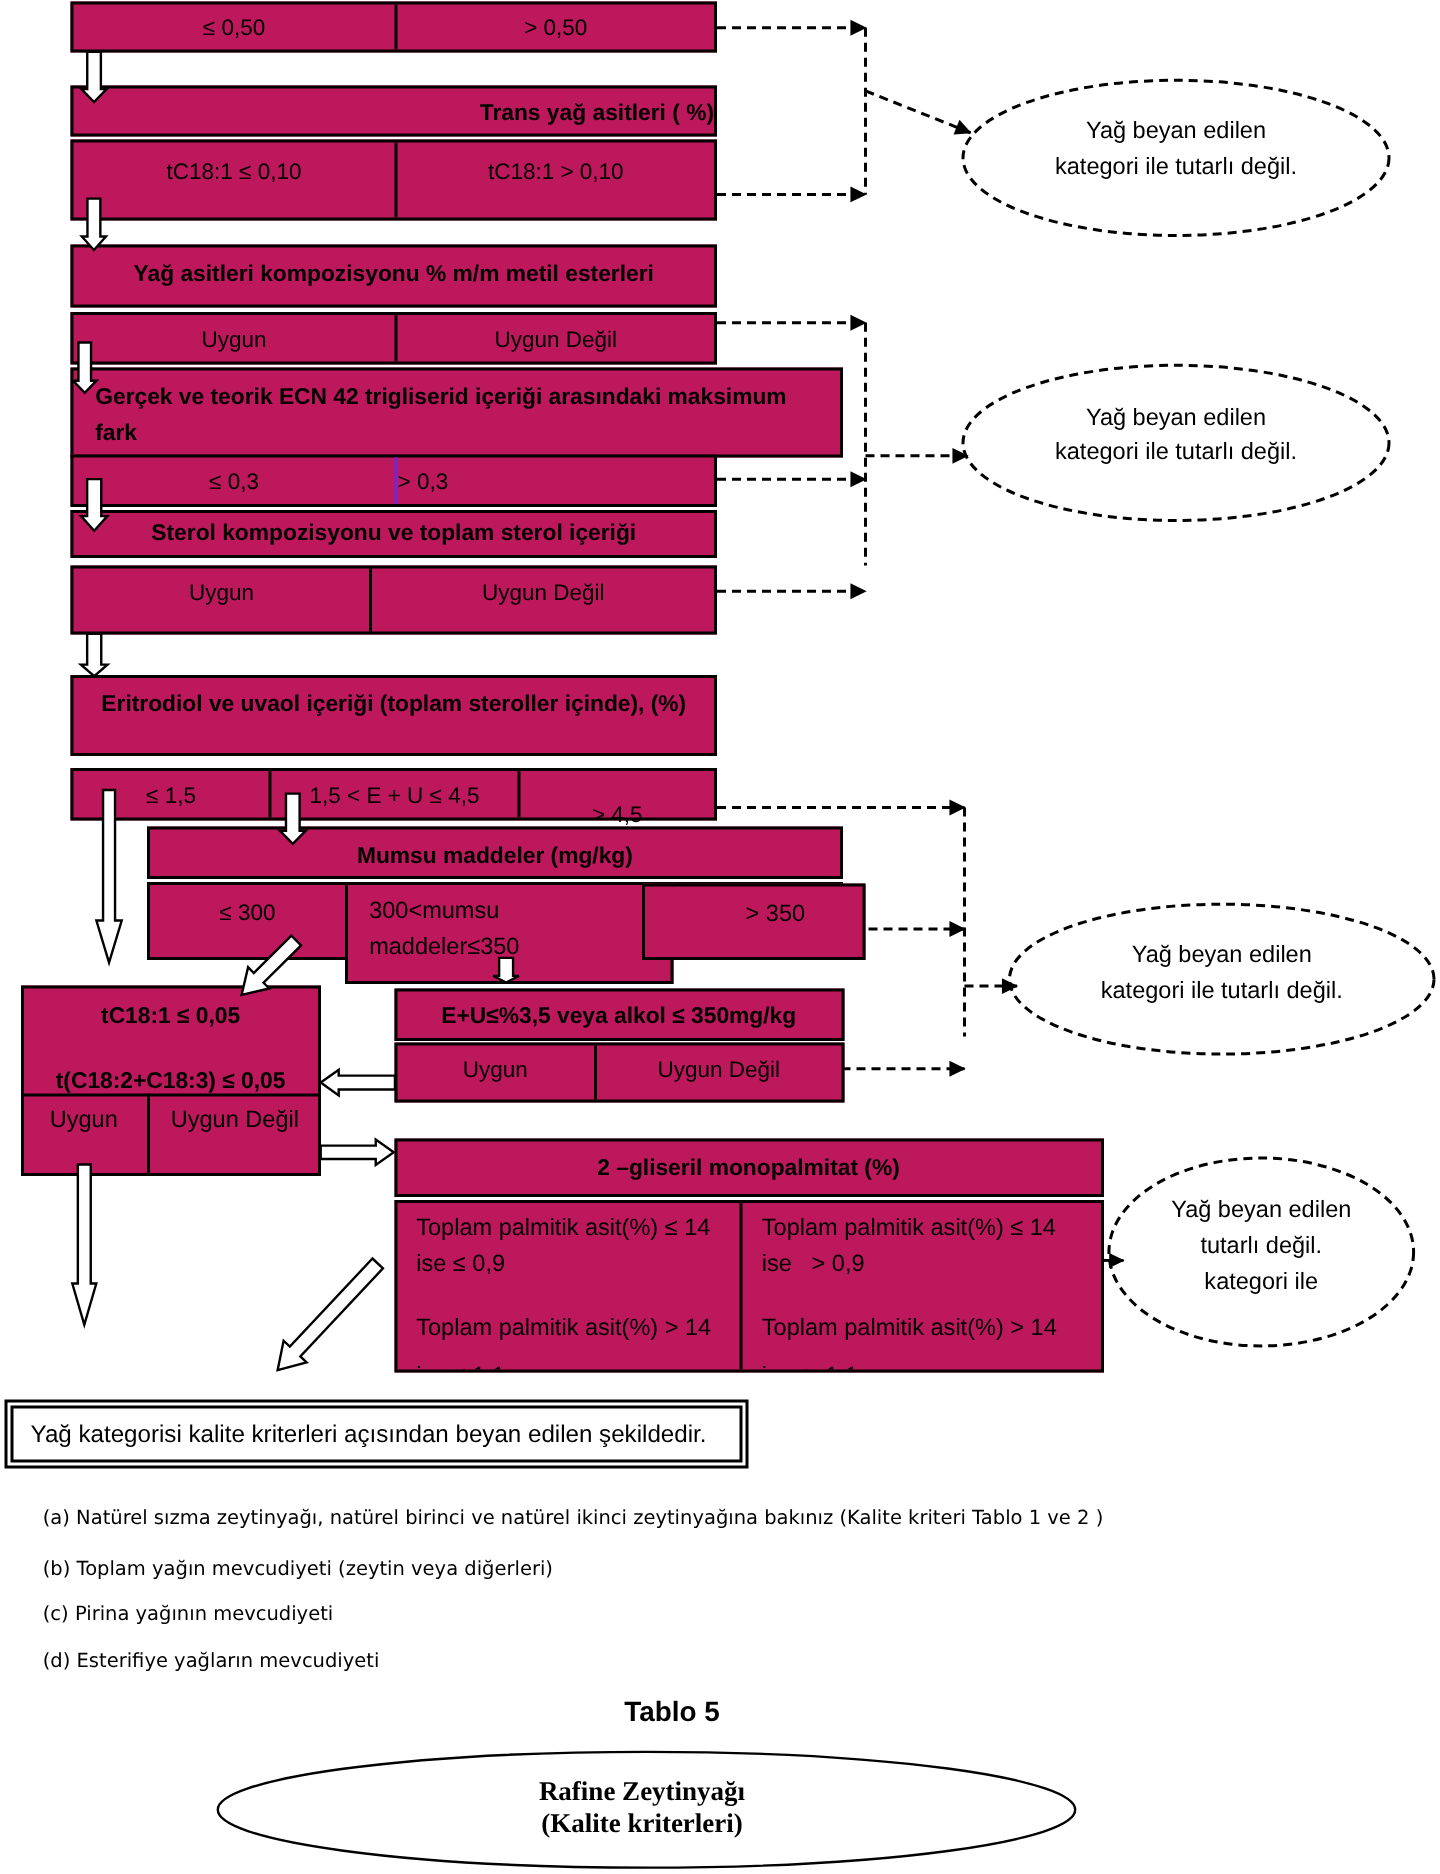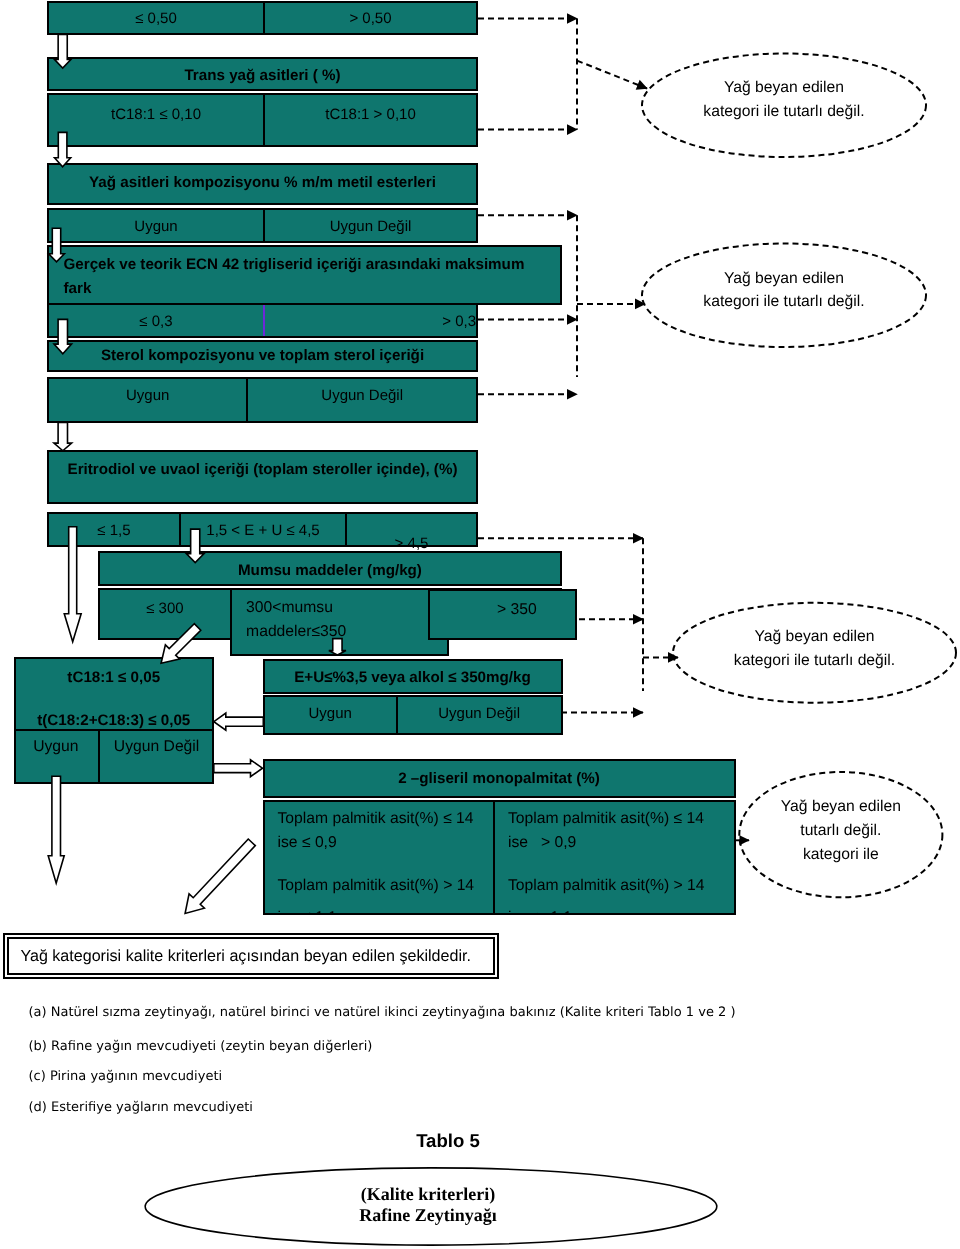--- a/index.html
+++ b/index.html
@@ -1,20 +1,20 @@
 <!DOCTYPE html>
 <html><head>
 <meta charset="utf-8">
 <style>
   html,body{margin:0;padding:0;background:#ffffff;}
   body{width:960px;height:1249px;position:relative;overflow:hidden;
        font-family:"Liberation Sans","DejaVu Sans",sans-serif;color:#000;
        -webkit-font-smoothing:antialiased;text-rendering:geometricPrecision;}
   #stage{position:absolute;left:0;top:0;width:960px;height:1249px;}
-  .bx{position:absolute;box-sizing:border-box;border:2px solid #000;background:#0f766e;}
+  .bx{position:absolute;box-sizing:border-box;border:2px solid #000;background:#be185d;}
   .hdr{font-weight:bold;font-size:15px;}
   .cell{font-size:15px;}
   svg.ov{position:absolute;left:0;top:0;width:960px;height:1249px;overflow:visible;}
   .svgtop{z-index:5;}
   .foot{position:absolute;font-size:13px;font-family:"DejaVu Sans",sans-serif;white-space:nowrap;}
   .ellt{position:absolute;text-align:center;font-size:15px;line-height:22px;}
   .serifb{font-family:"Liberation Serif","DejaVu Serif",serif;font-weight:bold;}
 </style>
 </head>
 <body>
@@ -46,39 +46,39 @@
 <ellipse cx="814.5" cy="652.75" rx="141.5" ry="49.950000000000045" stroke="#000" stroke-width="2.0" fill="none" stroke-dasharray="6,4" stroke-linecap="butt"></ellipse>
 <ellipse cx="840.8499999999999" cy="834.65" rx="101.55000000000001" ry="62.64999999999998" stroke="#000" stroke-width="2.0" fill="none" stroke-dasharray="6,4" stroke-linecap="butt"></ellipse>
 <ellipse cx="431" cy="1206.5" rx="285.8" ry="38.6" stroke="#000" stroke-width="1.6" fill="none"></ellipse>
 </svg>
 
 <div class="bx" style="left:47.0px;top:0.9px;width:431.0px;height:34.2px;display:flex;font-size:15.7px;">
       <div class="cell" style="width:216.0px;height:100%;border-right:2px solid #000;box-sizing:border-box;text-align:center;padding-top:7.3px;">≤ 0,50</div>
       <div class="cell" style="flex:1;height:100%;text-align:center;padding-top:7.3px;">&gt; 0,50</div>
     </div>
 
-<div class="bx hdr" style="left:47.0px;top:56.8px;width:431.0px;height:34.2px;font-size:15.2px;text-align:center;padding-top:8.5px;line-height:normal;">Trans yağ asitleri ( %)</div>
+<div class="bx hdr" style="left:47.0px;top:56.8px;width:431.0px;height:34.2px;font-size:15.2px;text-align:right;padding-top:8.5px;line-height:normal;">Trans yağ asitleri ( %)</div>
 <div class="bx" style="left:47.0px;top:93.2px;width:431.0px;height:53.9px;display:flex;font-size:15.7px;">
       <div class="cell" style="width:216.0px;height:100%;border-right:2px solid #000;box-sizing:border-box;text-align:center;padding-top:10.8px;">tC18:1 ≤ 0,10</div>
       <div class="cell" style="flex:1;height:100%;text-align:center;padding-top:10.8px;">tC18:1 &gt; 0,10</div>
     </div>
 
 <div class="bx hdr" style="left:47.0px;top:162.7px;width:431.0px;height:42.8px;font-size:15.2px;text-align:center;padding-top:9.3px;line-height:normal;">Yağ asitleri kompozisyonu % m/m metil esterleri</div>
 <div class="bx" style="left:47.0px;top:207.5px;width:431.0px;height:35px;display:flex;font-size:15.7px;">
       <div class="cell" style="width:216.0px;height:100%;border-right:2px solid #000;box-sizing:border-box;text-align:center;padding-top:8.5px;">Uygun</div>
       <div class="cell" style="flex:1;height:100%;text-align:center;padding-top:8.5px;">Uygun Değil</div>
     </div>
 
 <div class="bx hdr" style="left:47.0px;top:244.6px;width:514.5px;height:60.6px;font-size:15.2px;padding:6px 6px 0 14.5px;line-height:24px;">
       <div>Gerçek ve teorik ECN 42 trigliserid içeriği arasındaki maksimum</div>
       <div>fark</div>
     </div>
 <div class="bx" style="left:47.0px;top:303.1px;width:431.0px;height:34.5px;display:flex;font-size:15.7px;">
       <div class="cell" style="width:216.0px;height:100%;border-right:2px solid #6d28d9;box-sizing:border-box;text-align:center;padding-top:7.8px;">≤ 0,3</div>
-      <div class="cell" style="flex:1;height:100%;text-align:right;padding-top:7.8px;">&gt; 0,3</div>
+      <div class="cell" style="flex:1;height:100%;text-align:left;padding-top:7.8px;">&gt; 0,3</div>
     </div>
 
 <div class="bx hdr" style="left:47.0px;top:339.5px;width:431.0px;height:32px;font-size:15.2px;text-align:center;padding-top:5px;line-height:normal;">Sterol kompozisyonu ve toplam sterol içeriği</div>
 <div class="bx" style="left:47.0px;top:376.9px;width:431.0px;height:46.1px;display:flex;font-size:15.7px;">
       <div class="cell" style="width:199.4px;height:100%;border-right:2px solid #000;box-sizing:border-box;text-align:center;padding-top:8.3px;">Uygun</div>
       <div class="cell" style="flex:1;height:100%;text-align:center;padding-top:8.3px;">Uygun Değil</div>
     </div>
 
 <div class="bx hdr" style="left:47.0px;top:450.3px;width:431.0px;height:53.4px;font-size:15.2px;text-align:center;padding-top:9.2px;line-height:normal;">Eritrodiol ve uvaol içeriği (toplam steroller içinde), (%)</div>
 <div class="bx" style="left:47.0px;top:511.8px;width:431.0px;height:34.9px;display:flex;font-size:15.7px;text-align:center;">
@@ -126,27 +126,27 @@
 <div style="position:absolute;left:13.0px;top:74.25px;white-space:pre;line-height:19px;">Toplam palmitik asit(%) &gt; 14</div>
 <div style="position:absolute;left:13.0px;top:106.5px;white-space:pre;line-height:19px;">ise  &gt; 1,1</div>
 </div>
 </div>
 
 <div style="position:absolute;left:3.4px;top:932.9px;width:496px;height:46.6px;border:2px solid #000;box-sizing:border-box;background:#fff;">
       <div style="position:absolute;left:2px;top:2px;right:2px;bottom:2px;border:2px solid #000;box-sizing:border-box;padding-left:11px;padding-top:8.5px;font-size:16.1px;line-height:normal;">Yağ kategorisi kalite kriterleri açısından beyan edilen şekildedir.</div>
     </div>
 
 <div class="foot" style="left:28.5px;top:1004.8px;">(a) Natürel sızma zeytinyağı, natürel birinci ve natürel ikinci zeytinyağına bakınız (Kalite kriteri Tablo 1 ve 2 )</div>
-<div class="foot" style="left:28.5px;top:1038.7px;">(b) Rafine yağın mevcudiyeti (zeytin beyan diğerleri)</div>
+<div class="foot" style="left:28.5px;top:1038.7px;">(b) Toplam yağın mevcudiyeti (zeytin veya diğerleri)</div>
 <div class="foot" style="left:28.5px;top:1069.3px;">(c) Pirina yağının mevcudiyeti</div>
 <div class="foot" style="left:28.5px;top:1100.3px;">(d) Esterifiye yağların mevcudiyeti</div>
 <div style="position:absolute;left:0;top:1129.5px;width:896px;text-align:center;font-weight:bold;font-size:18.6px;">Tablo 5</div>
 <div style="position:absolute;left:142px;top:1184px;width:572px;text-align:center;font-size:18px;line-height:21px;" class="serifb">
+      <div>Rafine Zeytinyağı</div>
       <div>(Kalite kriterleri)</div>
-      <div>Rafine Zeytinyağı</div>
     </div>
 <div class="ellt" style="left:642px;top:76.0px;width:284px;font-size:15.7px;line-height:23.9px;">
 <div>Yağ beyan edilen</div>
 <div>kategori ile tutarlı değil.</div>
 </div>
 <div class="ellt" style="left:642px;top:266.5px;width:284px;font-size:15.7px;line-height:23.9px;">
 <div>Yağ beyan edilen</div>
 <div>kategori ile tutarlı değil.</div>
 </div>
 <div class="ellt" style="left:673px;top:625.0px;width:283px;font-size:15.7px;line-height:23.9px;">

